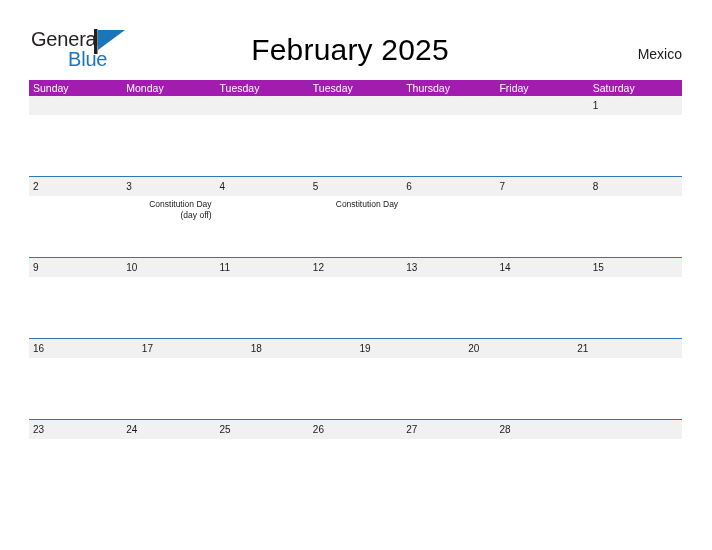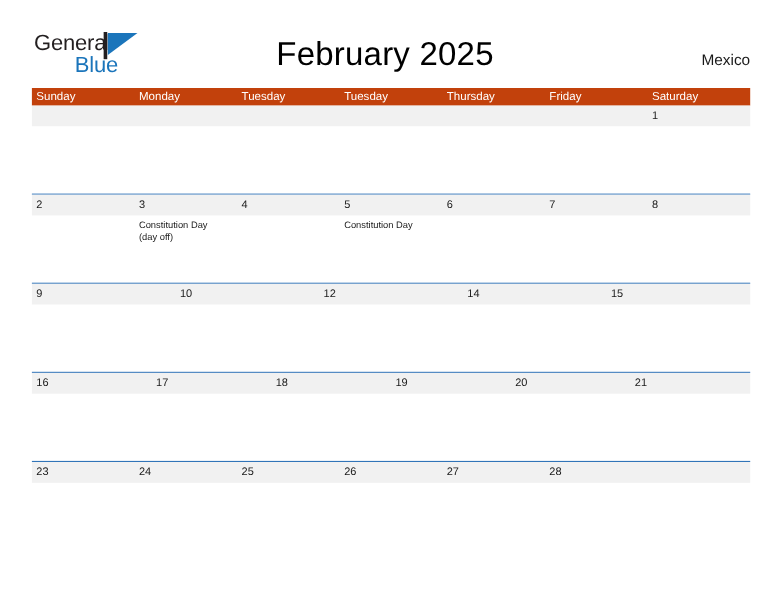--- a/index.html
+++ b/index.html
@@ -81,21 +81,21 @@
   
   .calendar {
     position: absolute;
     left: 29px;
     top: 80px;
     width: 653px;
   }
 
   .weekday-row {
     display: flex;
-    background: #c2410c;
+    background: #a21caf;
     height: 16px;
   }
   .weekday-cell {
     flex: 1 1 0;
     color: #ffffff;
     font-size: 10.5px;
     line-height: 16px;
     padding-left: 4px;
     box-sizing: border-box;
     white-space: nowrap;
@@ -125,20 +125,21 @@
     box-sizing: border-box;
   }
   .daynum-cell.empty {
     color: transparent;
   }
 
   .events-band {
     display: flex;
     height: 60px;
     background: #ffffff;
+    text-align: right;
   }
   .events-cell {
     flex: 1 1 0;
     padding: 3px 4px 0 4px;
     box-sizing: border-box;
   }
   .event-text {
     font-size: 8.5px;
     line-height: 11px;
     color: #1a1a1a;
@@ -221,21 +222,23 @@
           </div>
           <div class="events-cell"></div>
           <div class="events-cell"></div>
           <div class="events-cell"></div>
         </div>
       </div>
       <div class="week-row">
         <div class="daynum-band">
           <div class="daynum-cell">9</div>
           <div class="daynum-cell">10</div>
+          <div class="daynum-cell">11</div>
           <div class="daynum-cell">12</div>
+          <div class="daynum-cell">13</div>
           <div class="daynum-cell">14</div>
           <div class="daynum-cell">15</div>
         </div>
         <div class="events-band">
           <div class="events-cell"></div>
           <div class="events-cell"></div>
           <div class="events-cell"></div>
           <div class="events-cell"></div>
           <div class="events-cell"></div>
           <div class="events-cell"></div>

